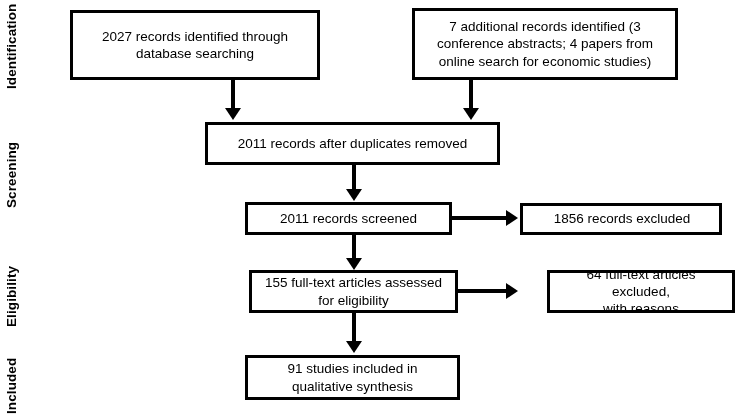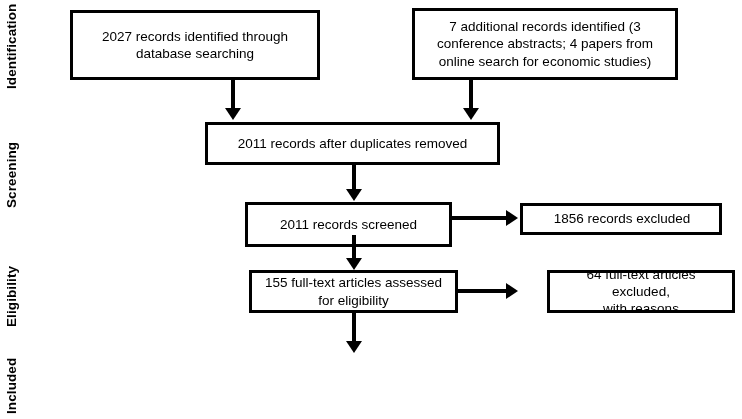--- a/index.html
+++ b/index.html
@@ -121,21 +121,21 @@
 
   <div class="node" style="left:205px; top:122px; width:295px; height:43px;text-align:center;">
     <span>
       <span>2011 records after duplicates removed</span>
     </span>
   </div>
 
   <div class="v-line" style="left:352px; top:165px; height:26px;"></div>
   <div class="arrow-down" style="left:346px; top:189px;"></div>
 
-  <div class="node" style="left:245px; top:202px; width:207px; height:45px;">
+  <div class="node" style="left:245px; top:202px; width:207px; height:33px;">
     <span>
       <span>2011 records screened</span>
     </span>
   </div>
 
   <div class="node" style="left:520px; top:203px; width:202px; height:32px;padding-left:8px;">
     <span>
       <span>1856 records excluded</span>
     </span>
   </div>
@@ -159,14 +159,20 @@
       <span>with reasons</span>
     </span>
   </div>
 
   <div class="h-line" style="left:458px; top:289px; width:50px;"></div>
   <div class="arrow-right" style="left:506px; top:283px;"></div>
 
   <div class="v-line" style="left:352px; top:313px; height:30px;"></div>
   <div class="arrow-down" style="left:346px; top:341px;"></div>
 
+  <div class="node" style="left:245px; top:355px; width:215px; height:45px;">
+    <span>
+      <span>91 studies included in</span><br>
+      <span>qualitative synthesis</span>
+    </span>
+  </div>
 
 </div>
 
 </body></html>

